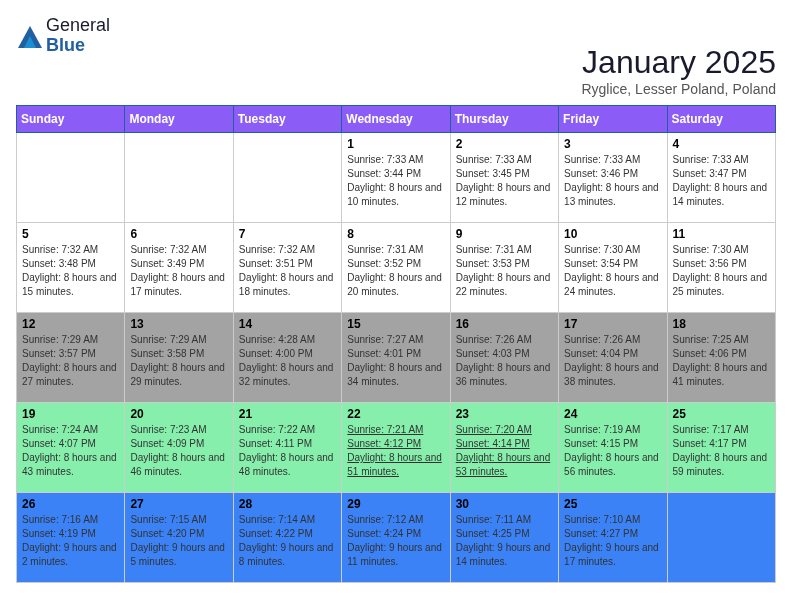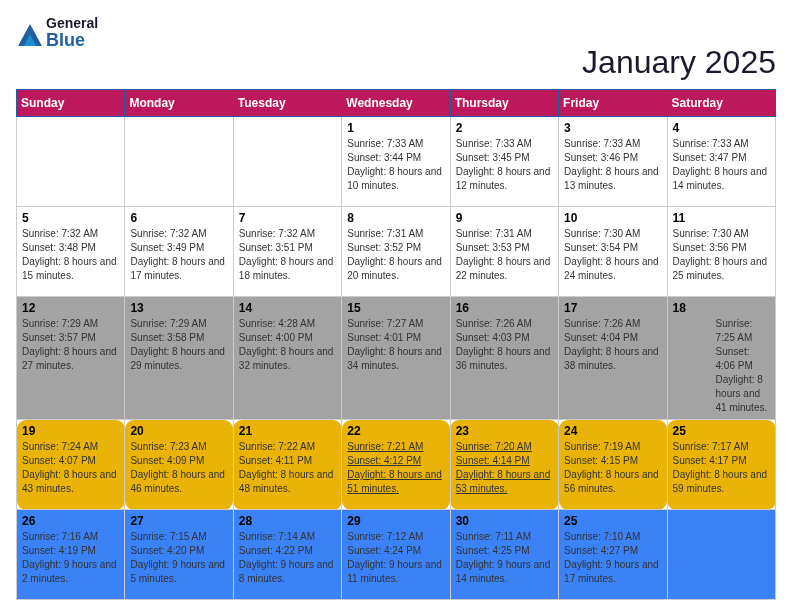--- a/index.html
+++ b/index.html
@@ -19,22 +19,22 @@
     .logo {
       display: flex;
       align-items: center;
     }
     .logo-text {
       display: flex;
       flex-direction: column;
       line-height: 1.1;
     }
     .logo-general {
-      font-size: 14px;
-      font-weight: bold;
+      font-size: 18px;
+      font-weight: normal;
       color: #1a1a2e;
     }
     .logo-blue {
       font-size: 18px;
       font-weight: bold;
       color: #2060a0;
     }
     .logo-icon {
       width: 28px;
       height: 28px;
@@ -52,21 +52,21 @@
     .location-title {
       font-size: 14px;
       color: #555;
     }
     .calendar {
       width: 100%;
       border-collapse: collapse;
       font-size: 11px;
     }
     .calendar th {
-      background: #be185d;
+      background: #8b5cf6;
       color: #fff;
       padding: 6px 4px;
       text-align: left;
       font-size: 12px;
       border: 1px solid #2060a0;
     }
     .calendar td {
       border: 1px solid #ccc;
       vertical-align: top;
       padding: 4px 5px;
@@ -87,41 +87,42 @@
       background: #f9f9f9;
     }
     tr:nth-child(even) td {
       background: #f5f5f5;
     }
     tr:nth-child(odd) td {
       background: #fff;
     }
     tr:nth-child(2) td { background: #fff; }
     tr:nth-child(3) td { background: #a3a3a3; }
-    tr:nth-child(4) td { background: #eab308; border-radius: 9px; }
+    tr:nth-child(4) td { background: #86efac; }
     tr:nth-child(5) td { background: #3b82f6; }
     tr:nth-child(6) td { background: #fff; }
     tr:nth-child(7) td { background: #f0f4f8; }
   </style>
 </head>
 <body>
 
 <div class="header">
   <div class="logo">
     <svg class="logo-icon" viewBox="0 0 28 28">
       <polygon points="2,26 14,4 26,26" fill="#2060a0"></polygon>
       <polygon points="8,26 14,14 20,26" fill="#1a8fd1"></polygon>
     </svg>
     <div class="logo-text">
       <span class="logo-general">General</span>
       <span class="logo-blue">Blue</span>
     </div>
   </div>
   <div class="title-block">
     <div class="month-title">January 2025</div>
+    <div class="location-title">Ryglice, Lesser Poland, Poland</div>
   </div>
 </div>
 
 <table class="calendar">
   <thead>
     <tr>
     <th>Sunday</th>
         <th>Monday</th>
         <th>Tuesday</th>
         <th>Wednesday</th>
@@ -236,21 +237,21 @@
 Daylight: 8 hours and 36 minutes.</div>
         </td>
         <td>
           <div class="day-number">17</div>
           <div class="day-info" style="white-space: pre-line;">Sunrise: 7:26 AM
 Sunset: 4:04 PM
 Daylight: 8 hours and 38 minutes.</div>
         </td>
         <td>
           <div class="day-number">18</div>
-          <div class="day-info" style="white-space: pre-line; margin-left: 43px;">Sunrise: 7:25 AM
+          <div class="day-info" style="white-space: pre-line;">Sunrise: 7:25 AM
 Sunset: 4:06 PM
 Daylight: 8 hours and 41 minutes.</div>
         </td>
       </tr>
       <tr>
         <td>
           <div class="day-number">19</div>
           <div class="day-info" style="white-space: pre-line;">Sunrise: 7:24 AM
 Sunset: 4:07 PM
 Daylight: 8 hours and 43 minutes.</div>

